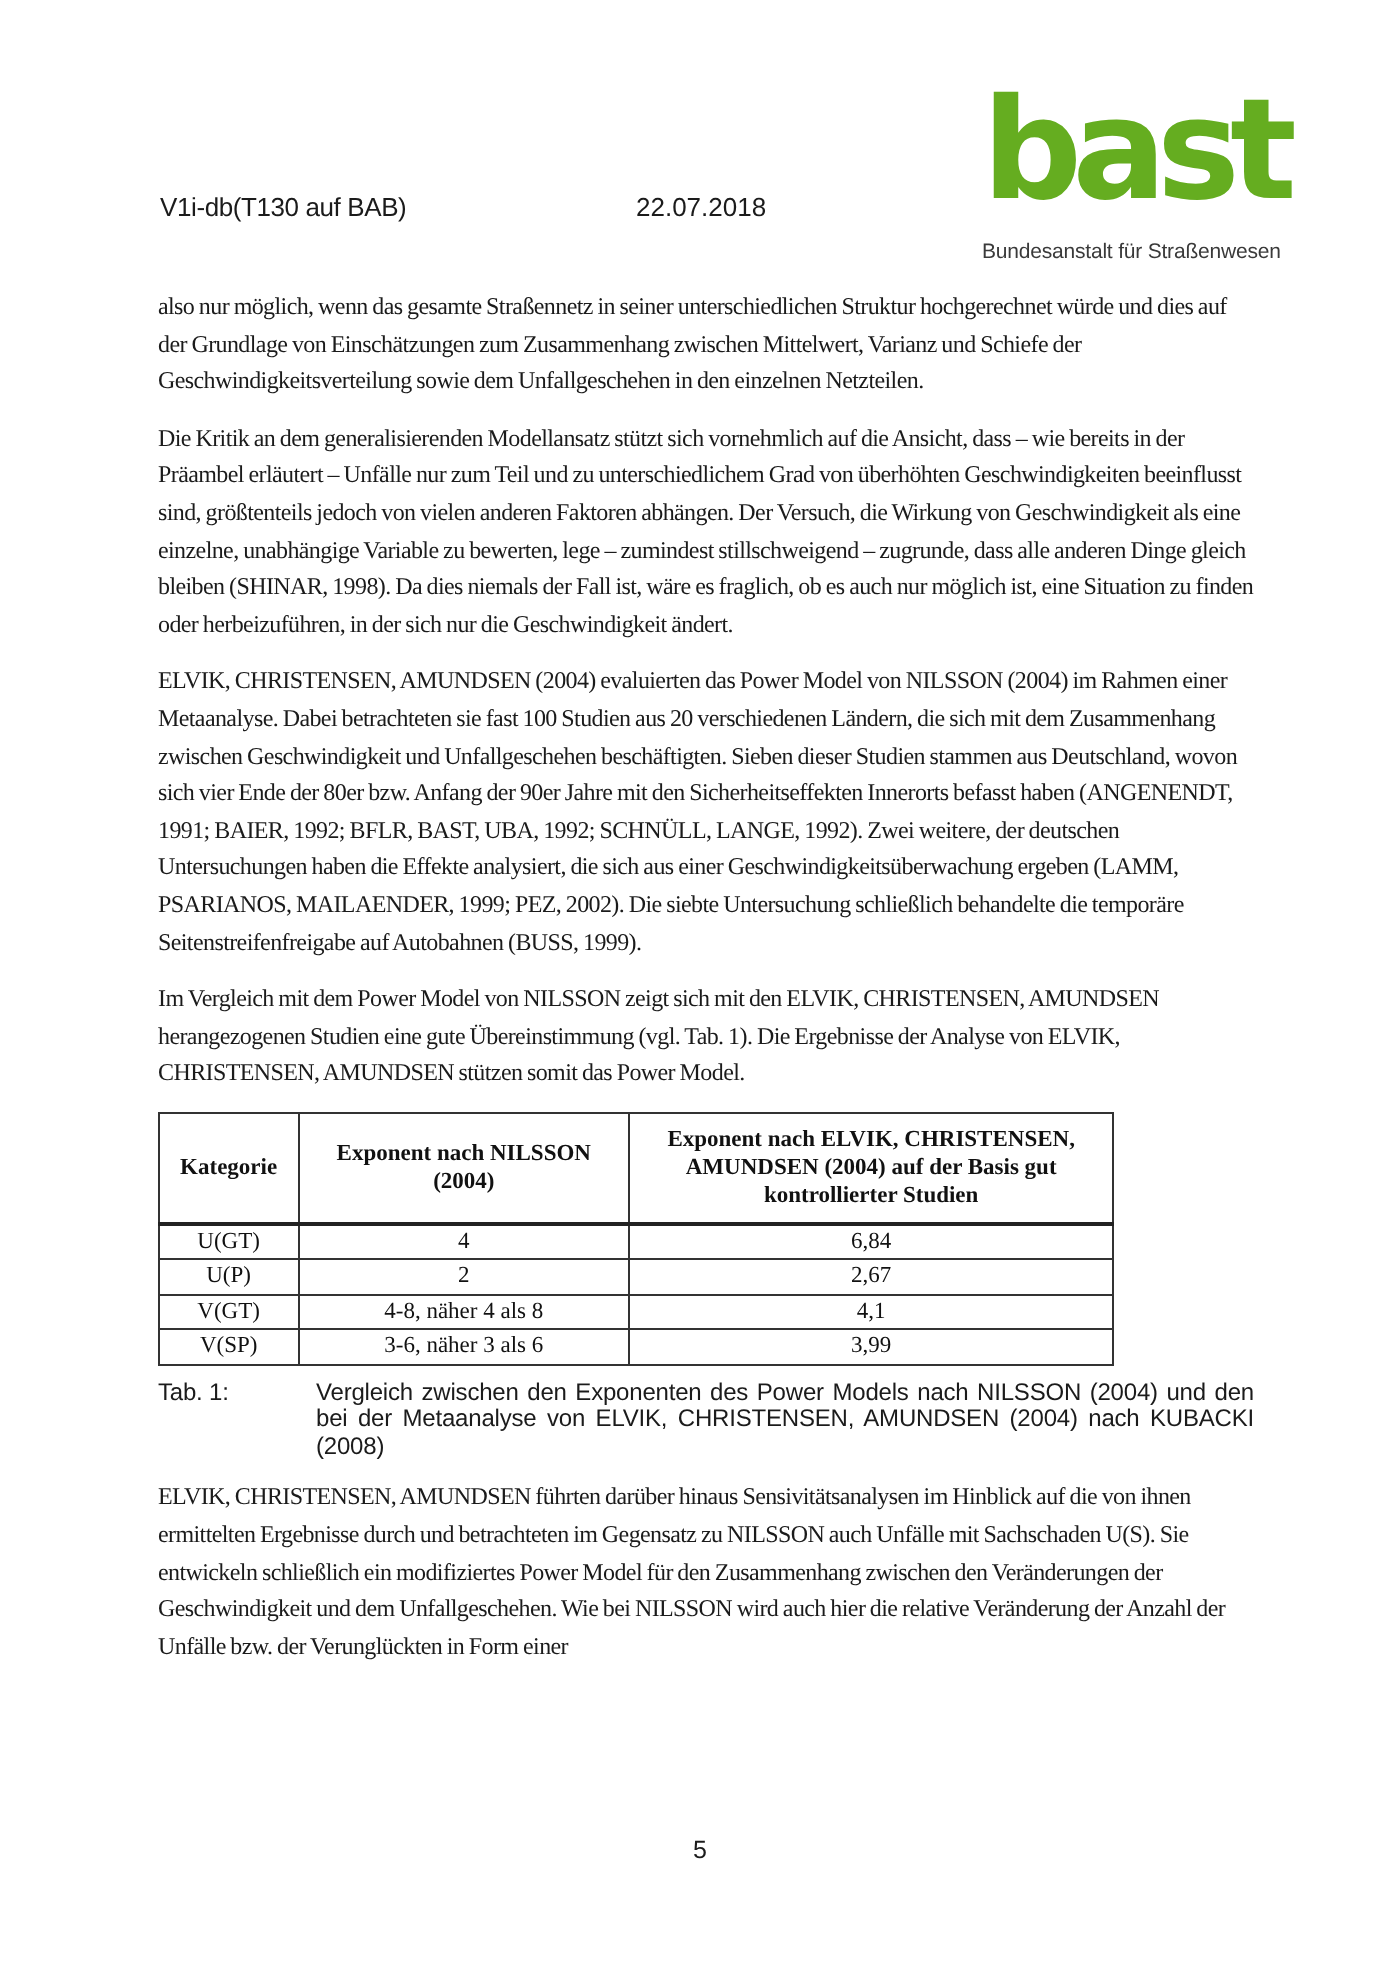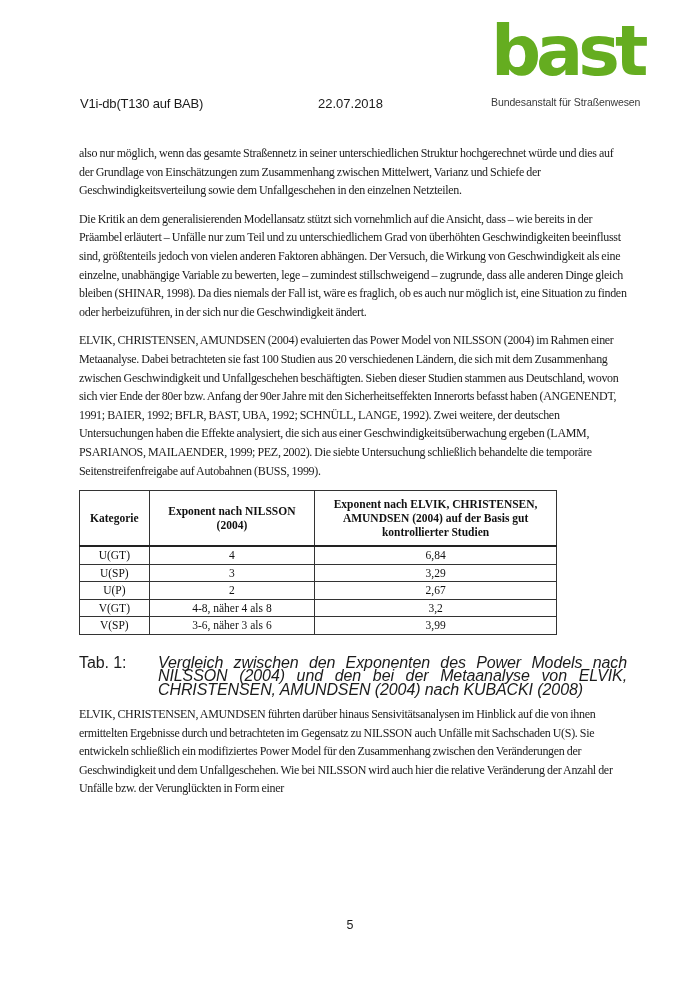--- a/index.html
+++ b/index.html
@@ -15,21 +15,21 @@
   
   .doc-id {
     position: absolute; left: 80px; top: 96px;
     font-size: 13px; letter-spacing: -0.2px;
   }
   .doc-date {
     position: absolute; left: 318px; top: 96px;
     font-size: 13px;
   }
   .logo {
-    position: absolute; top: 18px; right: 44px;
+    position: absolute; top: 42px; right: 44px;
     width: 165px; text-align: left;
   }
   .logo-word {
     font-family: "DejaVu Sans", sans-serif;
     font-weight: bold;
     font-size: 70px;
     line-height: 66px;
     letter-spacing: -5px;
     color: #65ad20;
     display: block;
@@ -83,28 +83,28 @@
     line-height: 16.5px;
     padding: 0 3px;
   }
   .col-kat  { width: 14.6%; }
   .col-nil  { width: 34.7%; }
   .col-elv  { width: 50.7%; }
 
   
   .caption {
     display: flex;
-    margin-top: 21px;
-    font-size: 16px;
+    margin-top: 7px;
+    font-size: 12px;
     line-height: 13.5px;
     letter-spacing: -0.1px;
     color: #1b1b1b;
   }
   .caption .cap-label { flex: 0 0 79px; }
-  .caption .cap-text  { flex: 1 1 auto; text-align: justify; font-style: italic; }
+  .caption .cap-text  { flex: 1 1 auto; text-align: justify; }
 
   .after-table { margin-top: 9px; }
 
   
   .page-number {
     position: absolute;
     left: 0; right: 0; top: 918px;
     text-align: center;
     font-size: 12.5px;
   }
@@ -118,20 +118,21 @@
 <div class="logo">
   <span class="logo-word">bast</span>
   <span class="logo-sub">Bundesanstalt für Straßenwesen</span>
 </div>
 
 <div class="content">
 
   <p class="body-par">also nur möglich, wenn das gesamte Straßennetz in seiner unterschiedlichen Struktur hochgerechnet würde und dies auf der Grundlage von Einschätzungen zum Zusammenhang zwischen Mittelwert, Varianz und Schiefe der Geschwindigkeitsverteilung sowie dem Unfallgeschehen in den einzelnen Netzteilen.</p>
   <p class="body-par">Die Kritik an dem generalisierenden Modellansatz stützt sich vornehmlich auf die Ansicht, dass – wie bereits in der Präambel erläutert – Unfälle nur zum Teil und zu unterschiedlichem Grad von überhöhten Geschwindigkeiten beeinflusst sind, größtenteils jedoch von vielen anderen Faktoren abhängen. Der Versuch, die Wirkung von Geschwindigkeit als eine einzelne, unabhängige Variable zu bewerten, lege – zumindest stillschweigend – zugrunde, dass alle anderen Dinge gleich bleiben (SHINAR, 1998). Da dies niemals der Fall ist, wäre es fraglich, ob es auch nur möglich ist, eine Situation zu finden oder herbeizuführen, in der sich nur die Geschwindigkeit ändert.</p>
   <p class="body-par">ELVIK, CHRISTENSEN, AMUNDSEN (2004) evaluierten das Power Model von NILSSON (2004) im Rahmen einer Metaanalyse. Dabei betrachteten sie fast 100 Studien aus 20 verschiedenen Ländern, die sich mit dem Zusammenhang zwischen Geschwindigkeit und Unfallgeschehen beschäftigten. Sieben dieser Studien stammen aus Deutschland, wovon sich vier Ende der 80er bzw. Anfang der 90er Jahre mit den Sicherheitseffekten Innerorts befasst haben (ANGENENDT, 1991; BAIER, 1992; BFLR, BAST, UBA, 1992; SCHNÜLL, LANGE, 1992). Zwei weitere, der deutschen Untersuchungen haben die Effekte analysiert, die sich aus einer Geschwindigkeitsüberwachung ergeben (LAMM, PSARIANOS, MAILAENDER, 1999; PEZ, 2002). Die siebte Untersuchung schließlich behandelte die temporäre Seitenstreifenfreigabe auf Autobahnen (BUSS, 1999).</p>
+  <p class="body-par">Im Vergleich mit dem Power Model von NILSSON zeigt sich mit den ELVIK, CHRISTENSEN, AMUNDSEN herangezogenen Studien eine gute Übereinstimmung (vgl. Tab. 1). Die Ergebnisse der Analyse von ELVIK, CHRISTENSEN, AMUNDSEN stützen somit das Power Model.</p>
 
   <table class="exp-table">
     <colgroup>
       <col class="col-kat">
         <col class="col-nil">
         <col class="col-elv">
     </colgroup>
     <thead>
       <tr>
         <th>Kategorie</th>
@@ -139,33 +140,28 @@
         <th>Exponent nach ELVIK, CHRISTENSEN, AMUNDSEN (2004) auf der Basis gut kontrollierter Studien</th>
       </tr>
     </thead>
     <tbody>
       <tr>
         <td>U(GT)</td>
         <td>4</td>
         <td>6,84</td>
       </tr>
       <tr>
-        <td>U(SP)</td>
-        <td>3</td>
-        <td>3,29</td>
-      </tr>
-      <tr>
         <td>U(P)</td>
         <td>2</td>
         <td>2,67</td>
       </tr>
       <tr>
         <td>V(GT)</td>
         <td>4-8, näher 4 als 8</td>
-        <td>3,2</td>
+        <td>4,1</td>
       </tr>
       <tr>
         <td>V(SP)</td>
         <td>3-6, näher 3 als 6</td>
         <td>3,99</td>
       </tr>
     </tbody>
   </table>
 
   <div class="caption">

